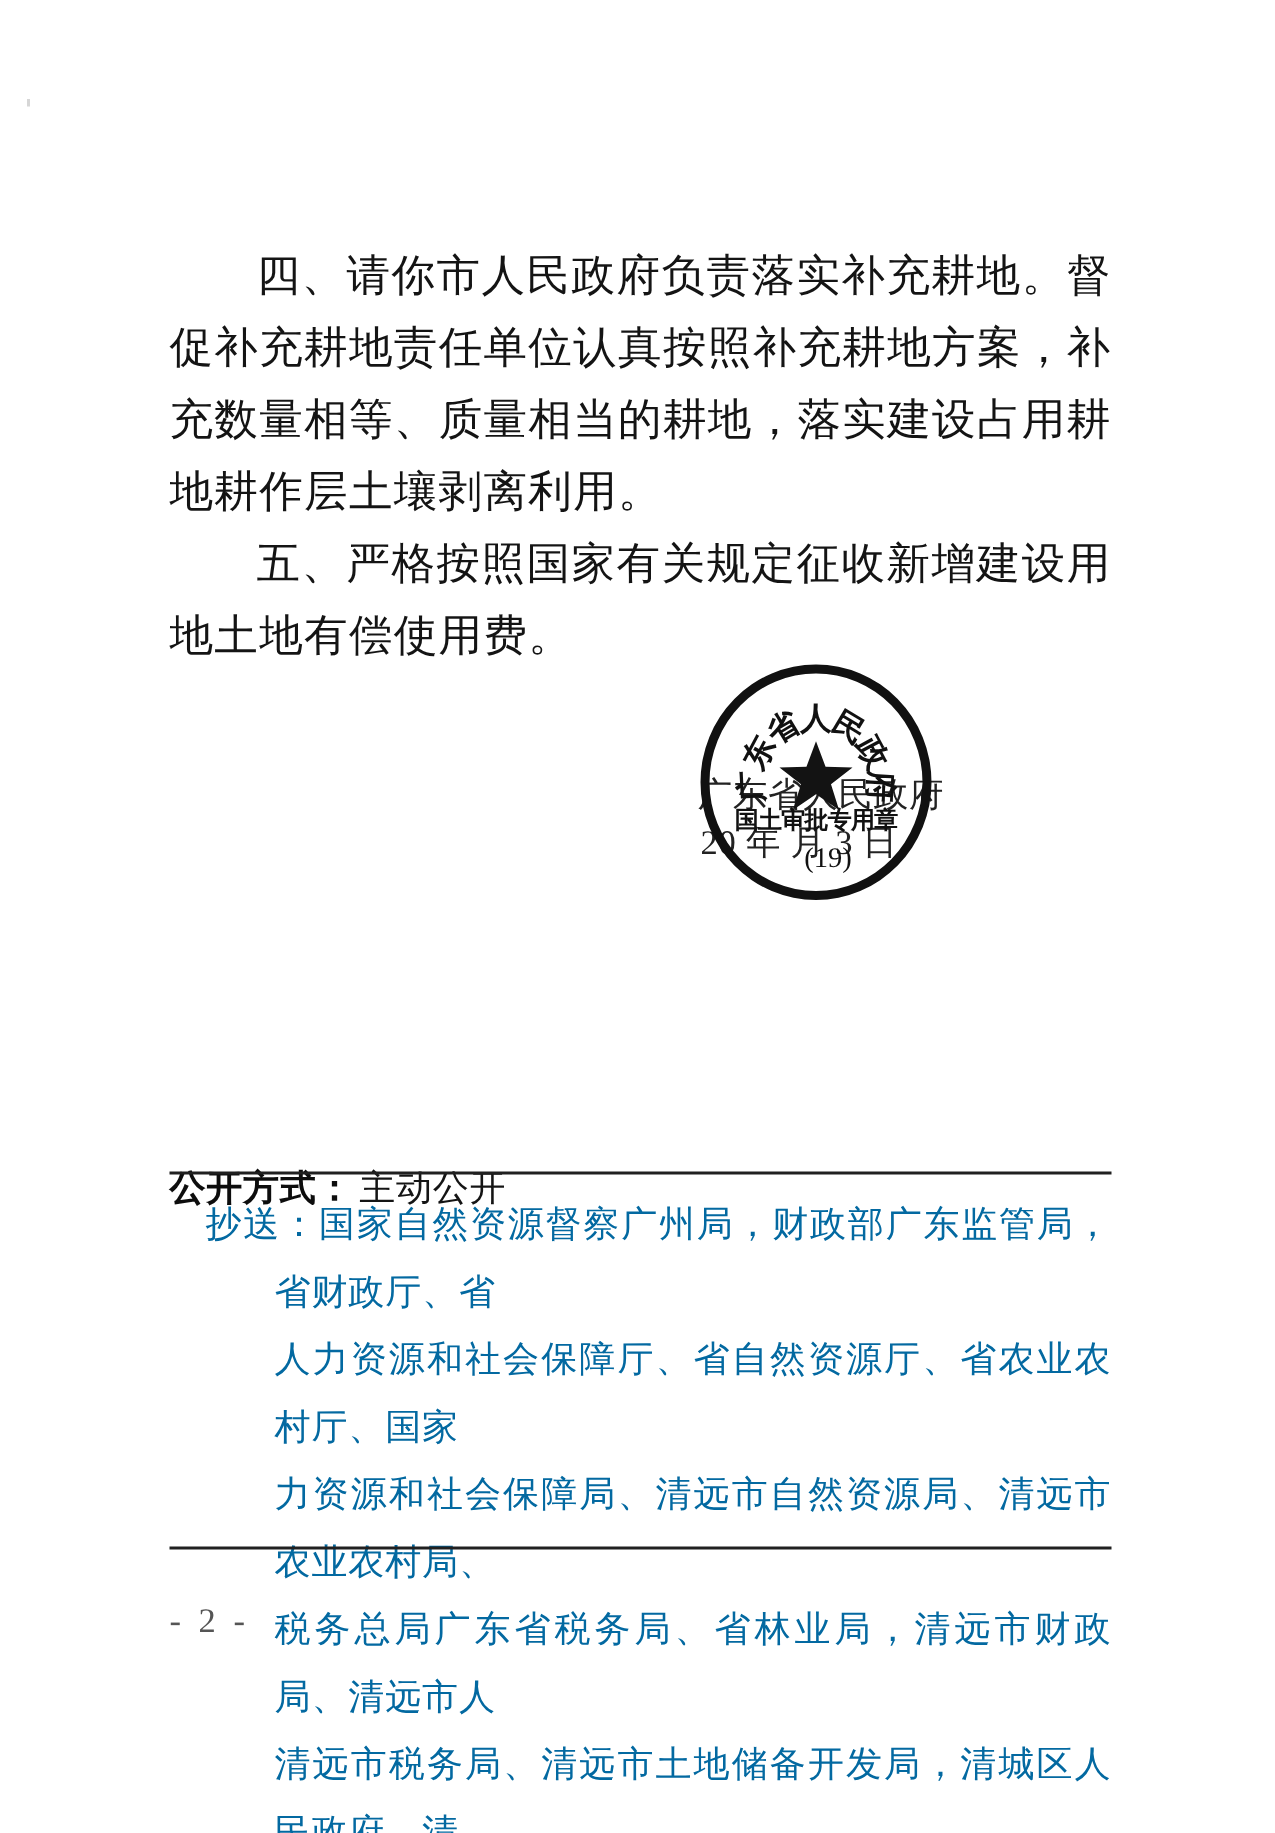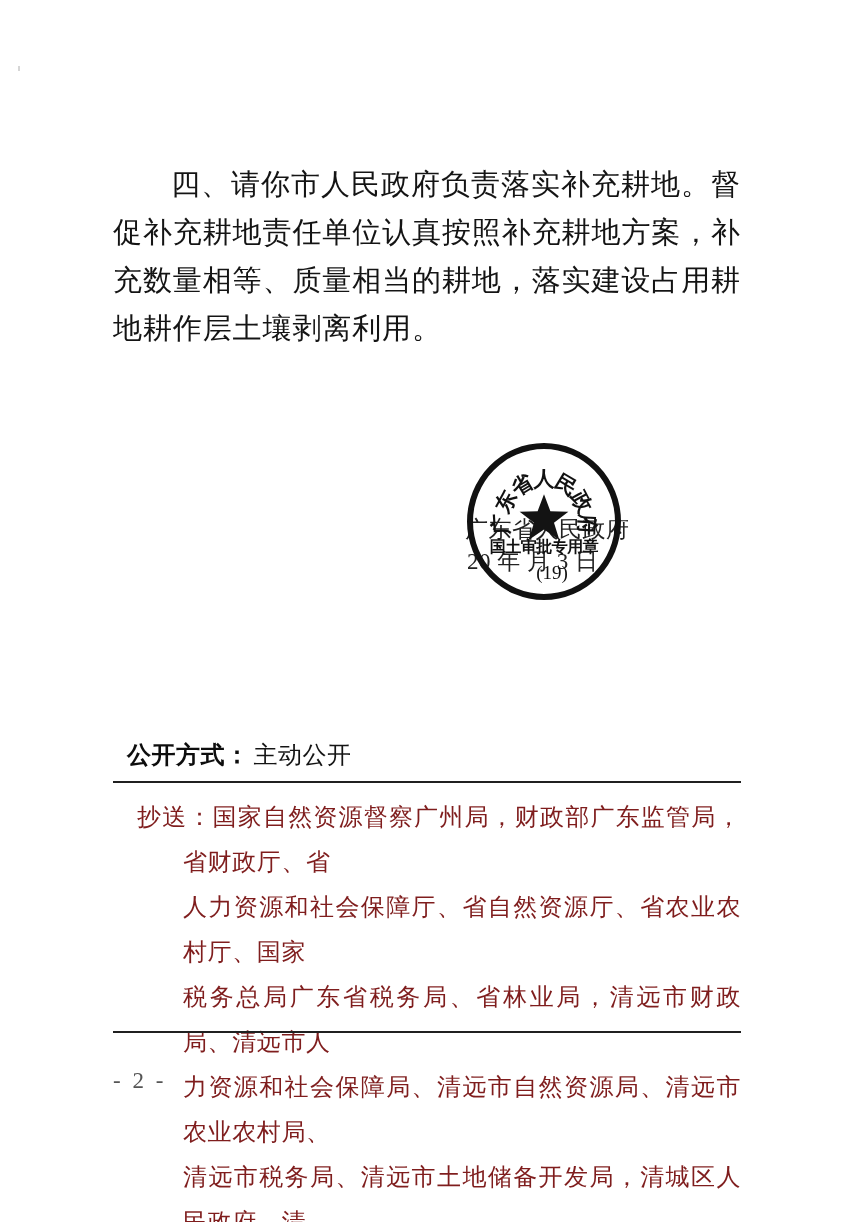--- a/index.html
+++ b/index.html
@@ -144,26 +144,25 @@
     text-align: center;
     font-size: 19px;
     color: #111;
     font-family: "Liberation Serif", "DejaVu Serif", serif;
   }
 
   
   .disclosure {
     position: absolute;
     left: 113px;
-    top: 739px;
+    top: 776px;
     width: 628px;
     font-size: 24px;
     line-height: 32px;
     white-space: nowrap;
-    margin-left: 14px;
   }
   .disclosure-label {
     font-family: "DejaVu Sans", "Liberation Sans", sans-serif;
     font-weight: 700;
     font-size: 24px;
     letter-spacing: .5px;
     color: #0d0d0d;
   }
   .disclosure-value {
     font-family: "Liberation Serif", "DejaVu Serif", serif;
@@ -186,21 +185,21 @@
   .cc-block {
     position: absolute;
     left: 137px;
     top: 795px;
     width: 604px;
   }
   .cc-line {
     font-size: 24px;
     line-height: 45px;
     letter-spacing: .6px;
-    color: #7f1d1d;
+    color: #0369a1;
     text-align: justify;
     text-justify: inter-ideograph;
     padding-left: 46px;
     text-indent: -46px;
   }
   .cc-line.cont {
     padding-left: 46px;
     text-indent: 0;
   }
 
@@ -216,20 +215,21 @@
 </style>
 </head>
 <body>
 
 <div class="page">
 
   <div class="scan-speck"></div>
 
   <div class="body-text">
     <p class="para">四、请你市人民政府负责落实补充耕地。督促补充耕地责任单位认真按照补充耕地方案，补充数量相等、质量相当的耕地，落实建设占用耕地耕作层土壤剥离利用。</p>
+    <p class="para">五、严格按照国家有关规定征收新增建设用地土地有偿使用费。</p>
   </div>
 
   <div class="seal-area">
 
     <div class="seal-underline-text">广东省人民政府</div>
     <div class="seal-underline-date">20    年    月 3  日</div>
 
     <div class="seal">
       <div class="seal-inner" id="seal-arc">
           <span class="seal-arc-char" style="transform: rotate(-93deg) translate(-0.5em, -57px) rotate(0deg);">广</span>
@@ -252,22 +252,22 @@
 
   <div class="disclosure">
     <span class="disclosure-label">公开方式：</span><span class="disclosure-value">主动公开</span>
   </div>
 
   <div class="rule rule-top"></div>
 
   <div class="cc-block">
     <div class="cc-line">抄送：国家自然资源督察广州局，财政部广东监管局，省财政厅、省</div>
     <div class="cc-line cont">人力资源和社会保障厅、省自然资源厅、省农业农村厅、国家</div>
+    <div class="cc-line cont">力资源和社会保障局、清远市自然资源局、清远市农业农村局、</div>
     <div class="cc-line cont">税务总局广东省税务局、省林业局，清远市财政局、清远市人</div>
-    <div class="cc-line cont">力资源和社会保障局、清远市自然资源局、清远市农业农村局、</div>
     <div class="cc-line cont">清远市税务局、清远市土地储备开发局，清城区人民政府，清</div>
 
   </div>
 
   <div class="rule rule-bottom"></div>
 
   <div class="page-number">- 2 -</div>
 
 </div>
 

